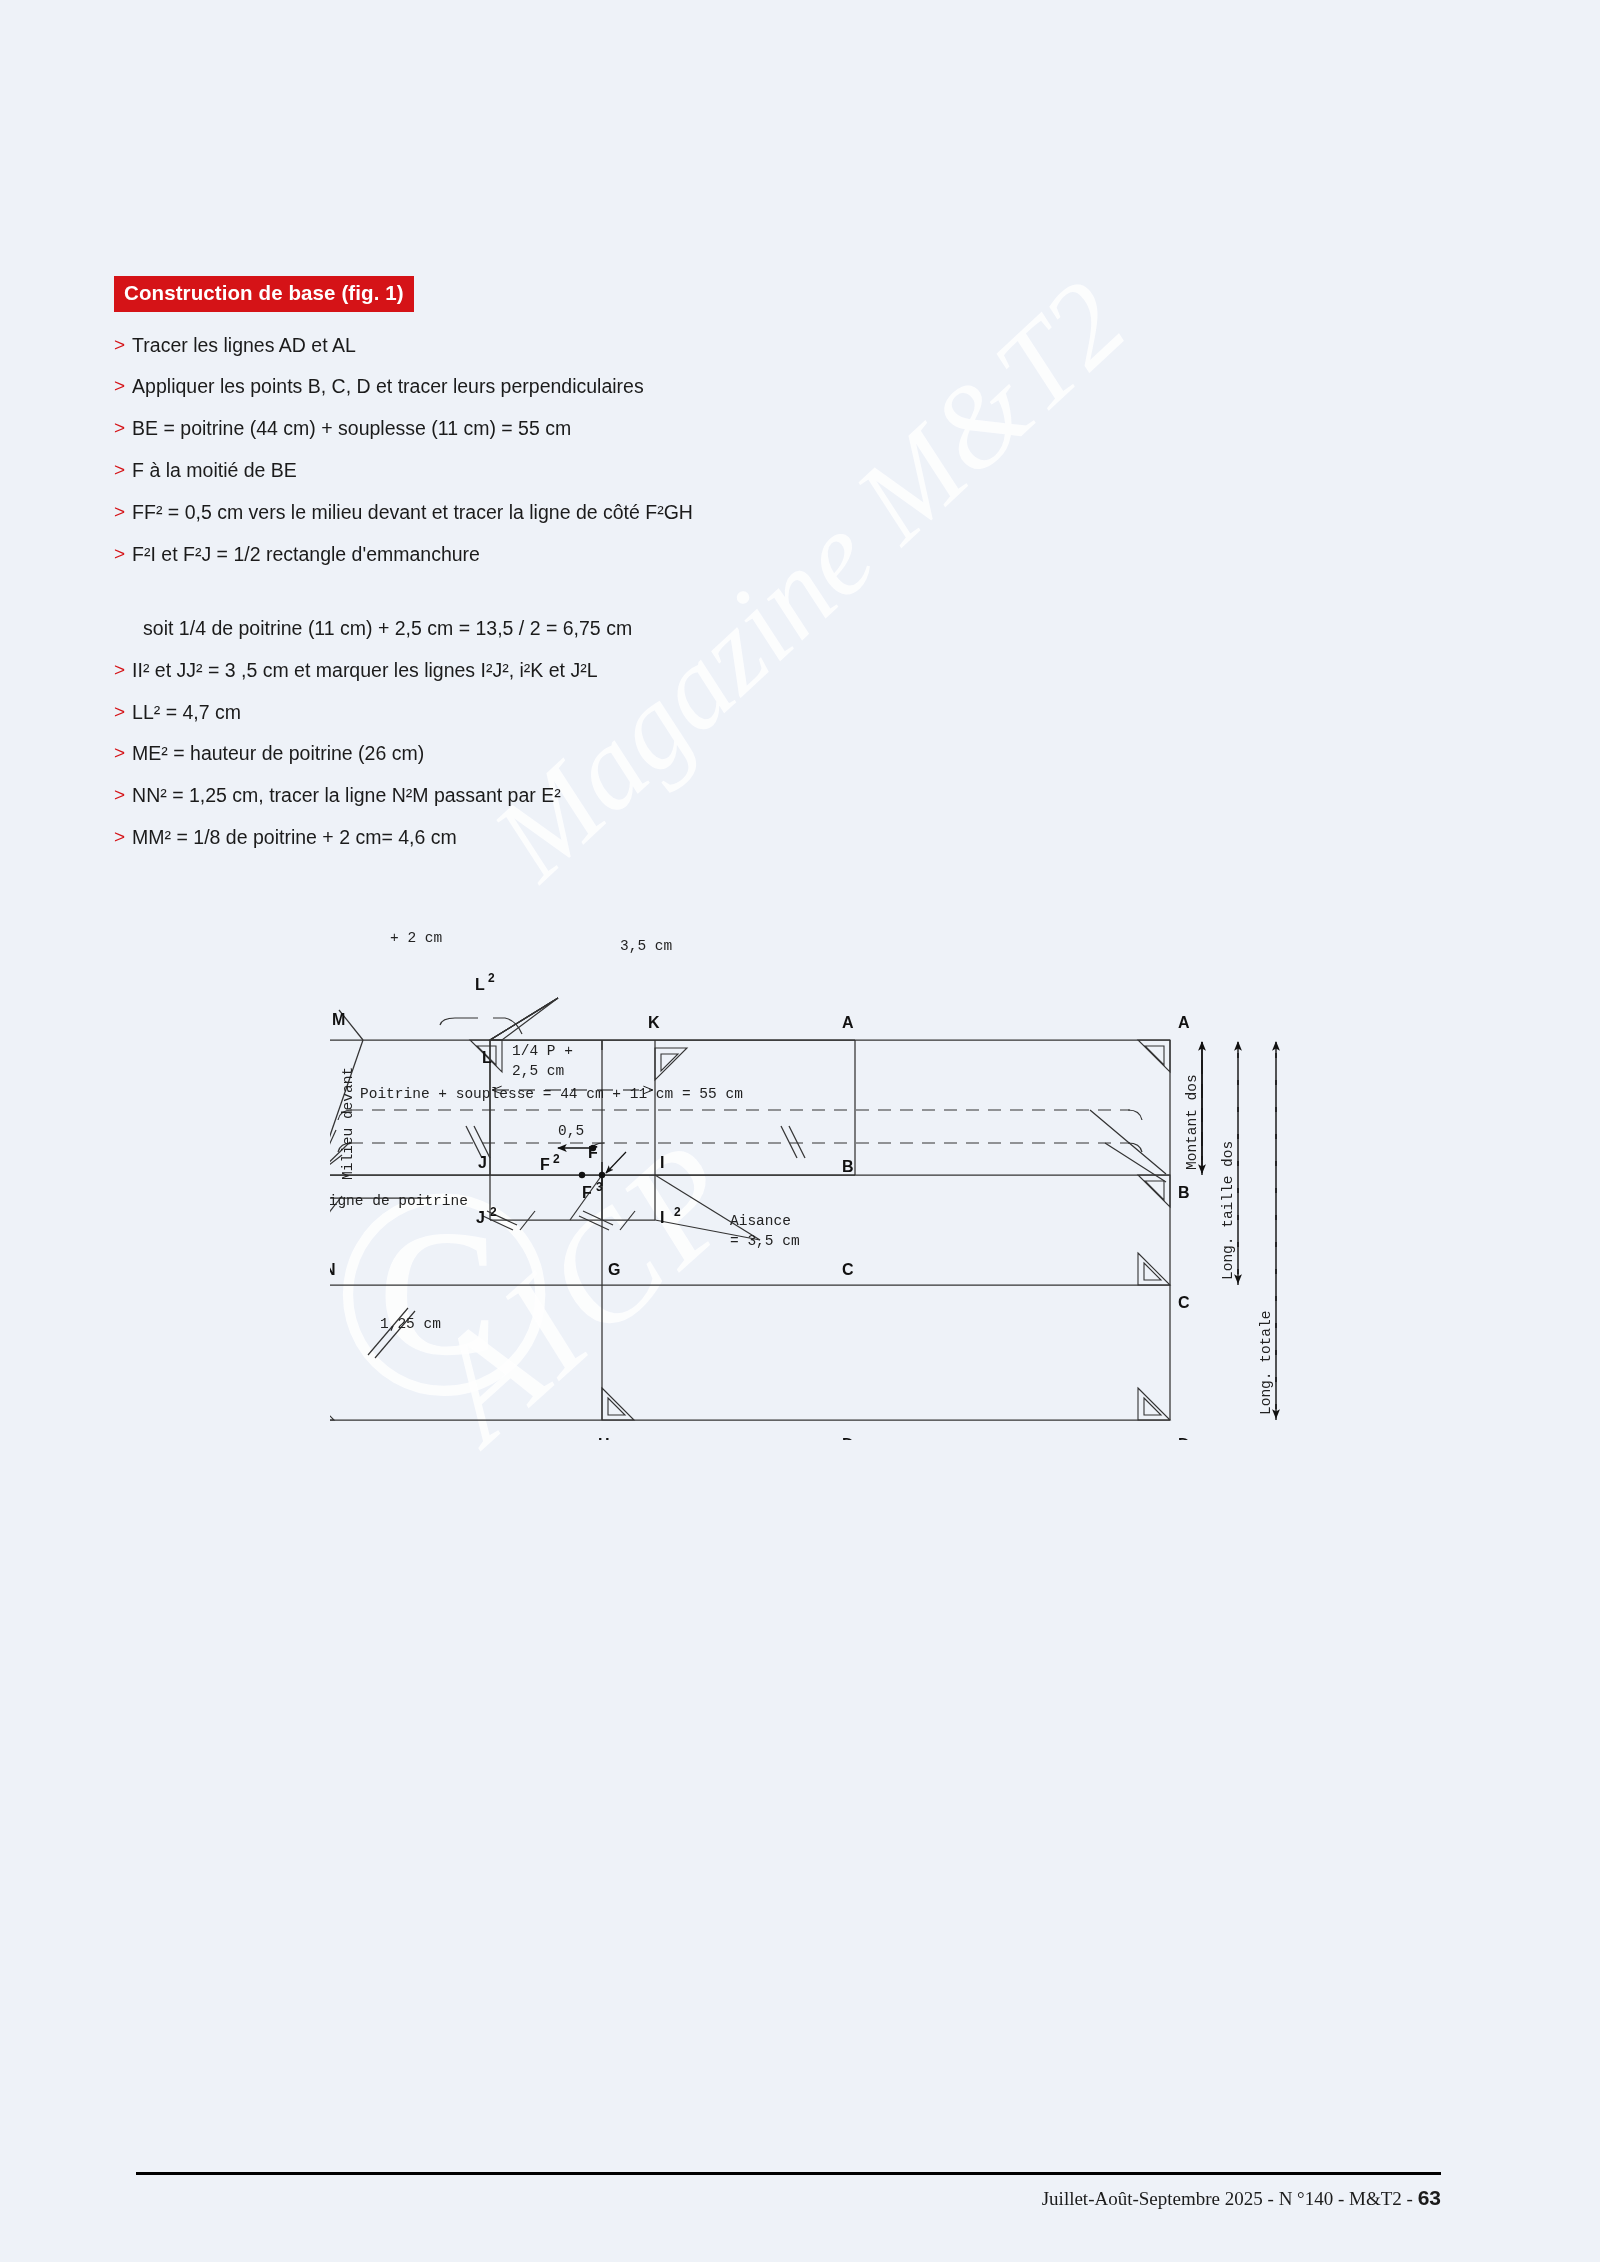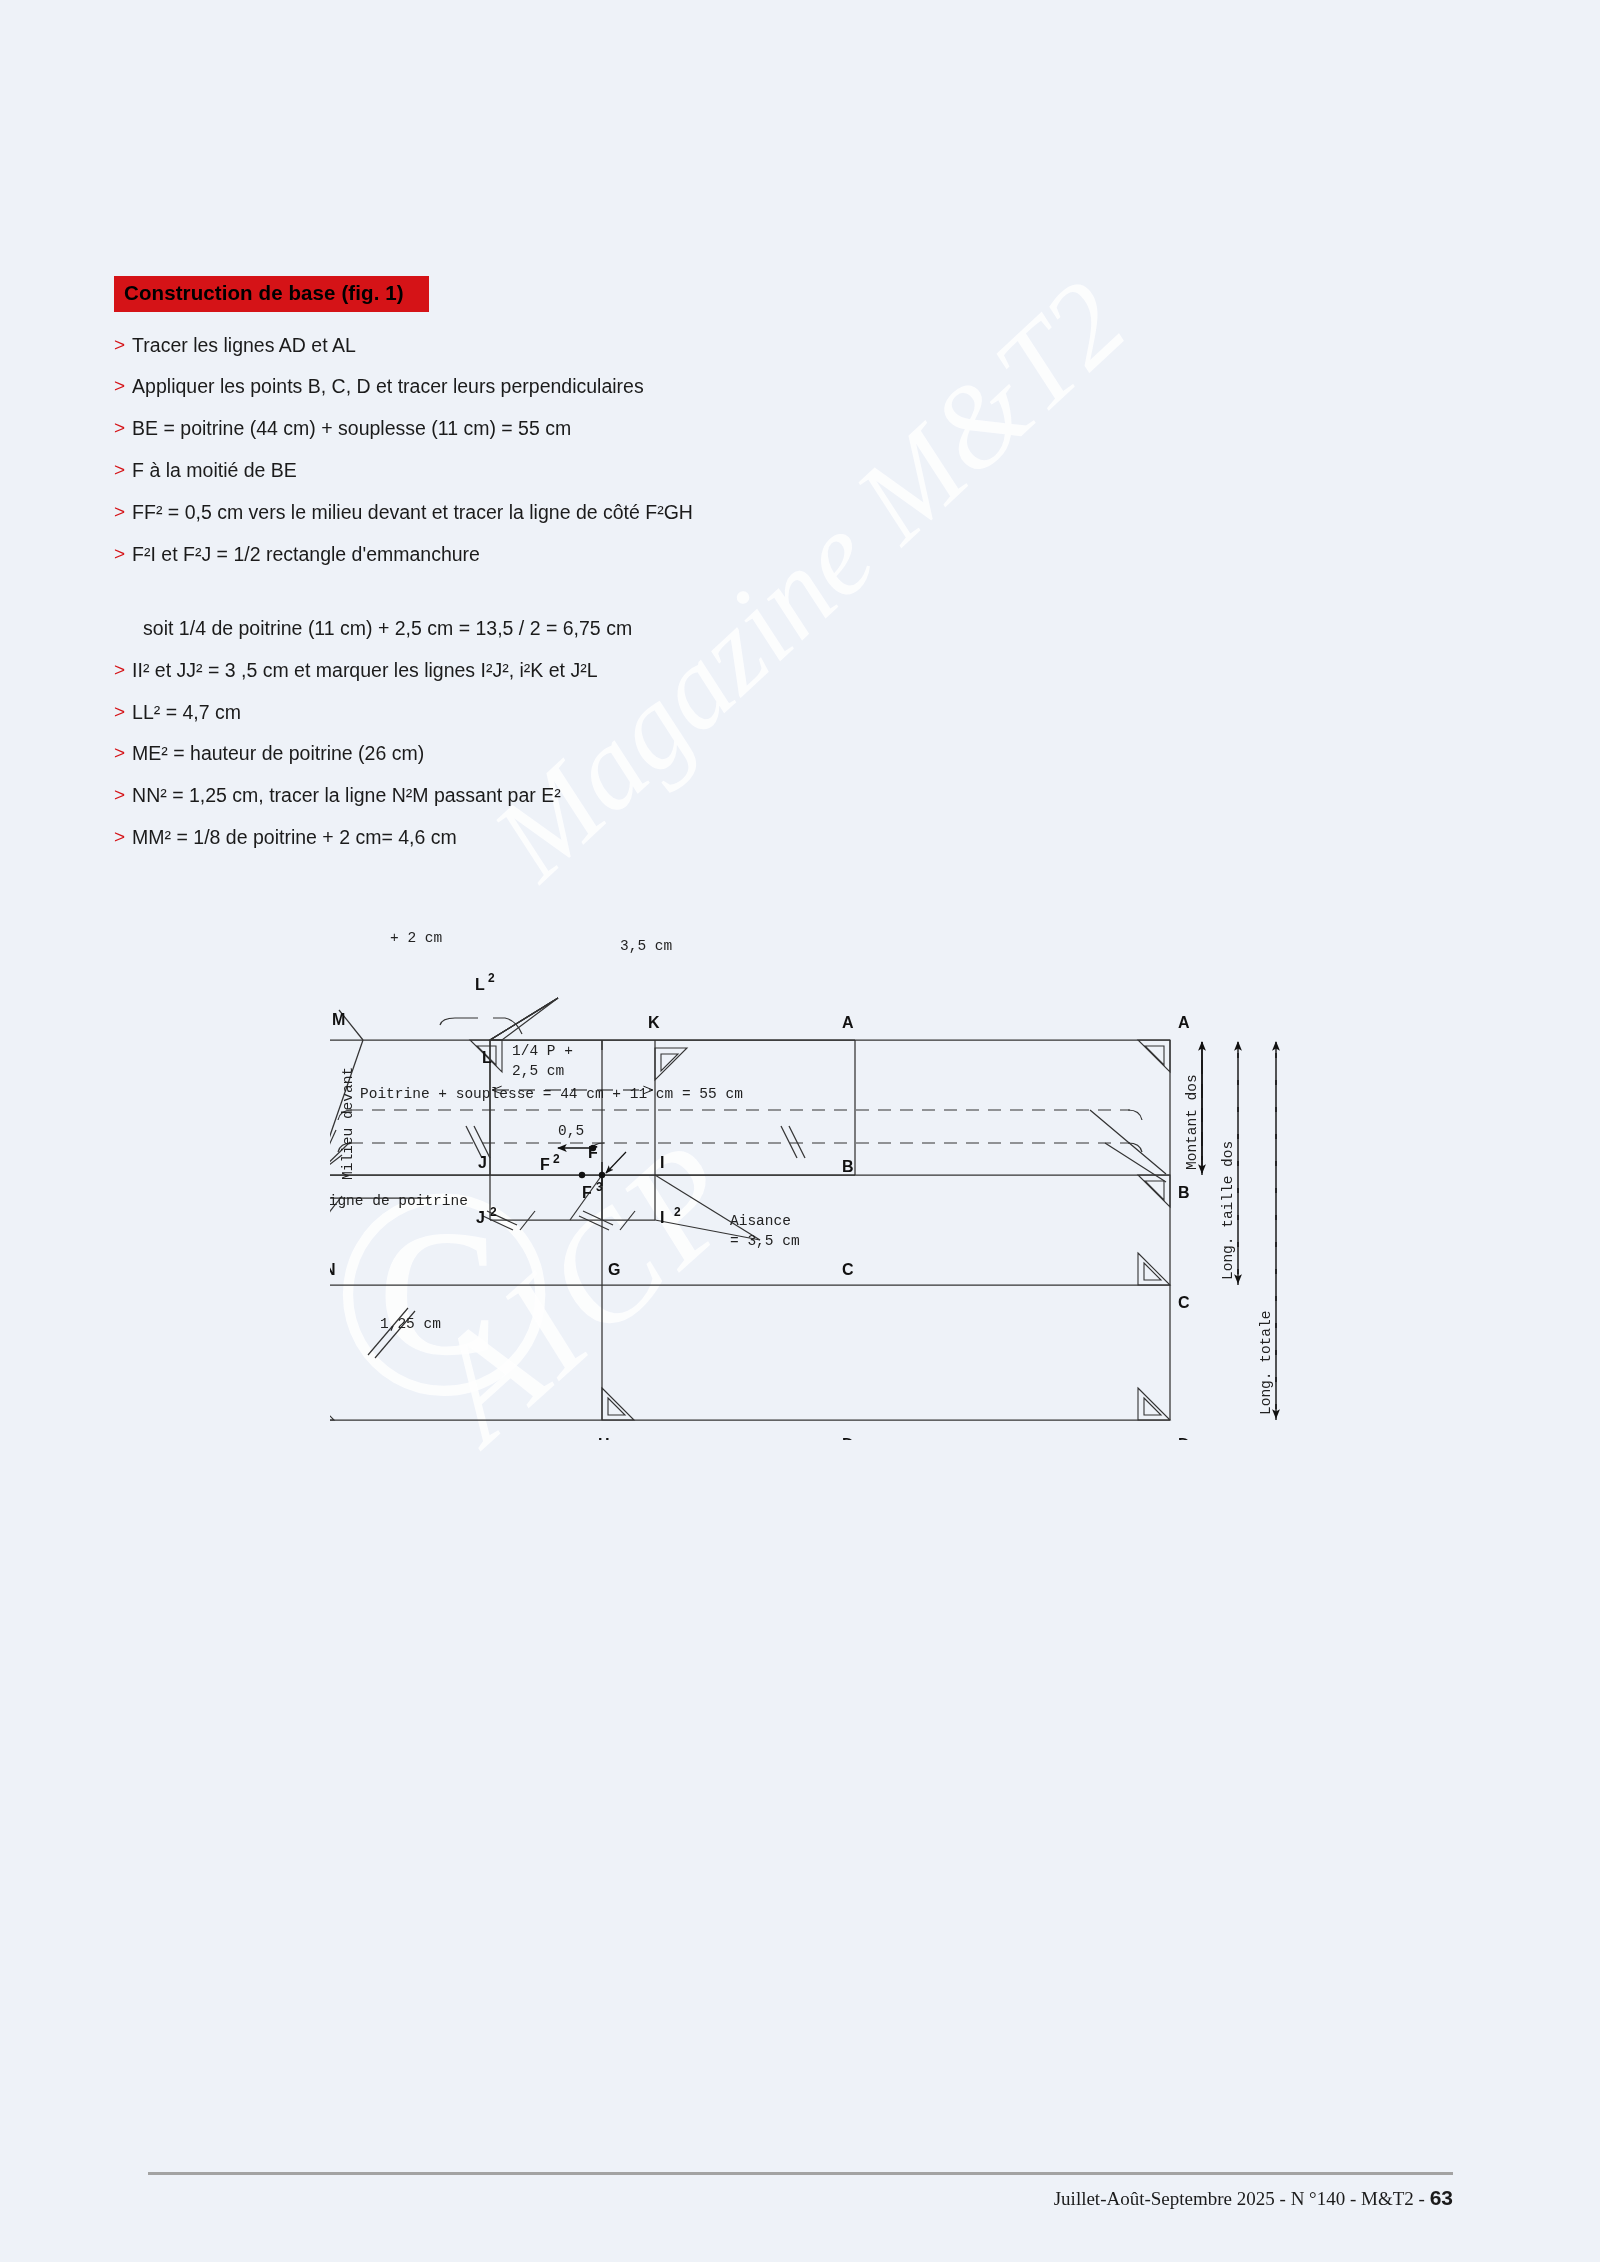--- a/index.html
+++ b/index.html
@@ -59,25 +59,25 @@
   #instructions {
     position: absolute;
     left: 114px;
     top: 276px;
     width: 700px;
     z-index: 3;
   }
   #section-heading {
     display: inline-block;
     background: #d51317;
-    color: #000000;
+    color: #ffffff;
     font-weight: bold;
     font-size: 20.5px;
     line-height: 1;
-    padding: 7px 25px 8px 10px;
+    padding: 7px 10px 8px 10px;
     letter-spacing: .1px;
     margin-bottom: 20px;
   }
   .bullet-row {
     display: flex;
     align-items: flex-start;
     margin-bottom: 15.5px;
     font-size: 19.5px;
     line-height: 1.35;
   }
@@ -99,24 +99,24 @@
     width: 1000px;
     height: 510px;
     z-index: 2;
     text-decoration: underline;
   }
   #diagram svg { display: block; }
 
   
   #footer {
     position: absolute;
-    left: 148px;
+    left: 136px;
     top: 2172px;
     width: 1305px;
-    border-top: 3px solid #a3a3a3;
+    border-top: 3px solid #000000;
     z-index: 3;
   }
   #footer-text {
     text-align: right;
     font-family: "Liberation Serif", serif;
     font-size: 19px;
     padding-top: 11px;
     color: #1b1b1b;
   }
   #footer-page {

